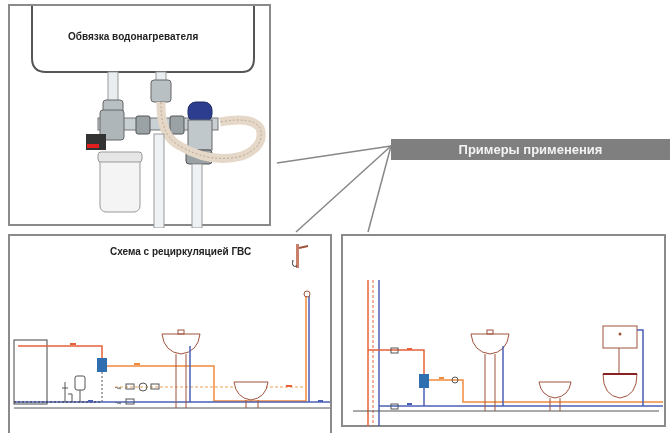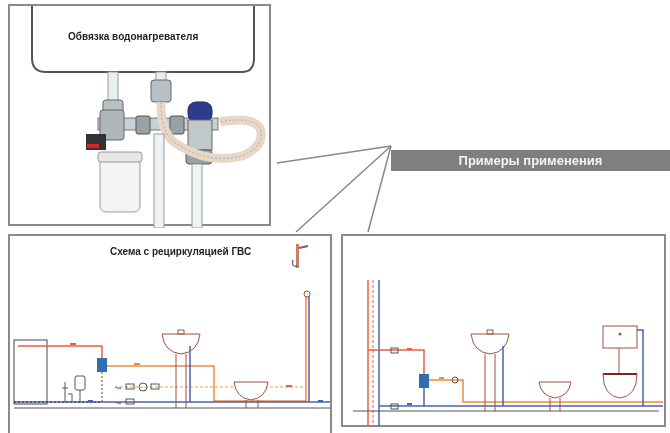--- a/index.html
+++ b/index.html
@@ -3,21 +3,21 @@
 <meta charset="utf-8">
 <style>
   html, body { margin:0; padding:0; background:#ffffff; }
   body { width:670px; height:433px; position:relative; overflow:hidden;
          font-family:"Liberation Sans", sans-serif; }
   .panel { position:absolute; box-sizing:border-box; border:2px solid #8a8a8a; background:#fff; }
   #panel-heater { left:8px; top:4px; width:263px; height:222px; }
   #panel-recirc { left:8px; top:234px; width:324px; height:240px; }
   #panel-norecirc { left:341px; top:234px; width:325px; height:193px; }
   .title { position:absolute; font-weight:bold; color:#222; font-size:10px; white-space:nowrap;margin-left:36px; }
-  #banner { position:absolute; left:391px; top:150px; width:279px; height:21px; background:#7f7f7f;
+  #banner { position:absolute; left:391px; top:139px; width:279px; height:21px; background:#7f7f7f;
             color:#f4f4f4; font-weight:bold; font-size:13px; line-height:21px; text-align:center; }
   svg { position:absolute; left:0; top:0; }
 </style>
 </head>
 <body>
 
 <svg width="670" height="433">
   <line x1="391" y1="146" x2="277" y2="163" stroke="#888" stroke-width="1.5"></line>
   <line x1="391" y1="146" x2="296" y2="232" stroke="#888" stroke-width="1.5"></line>
   <line x1="391" y1="146" x2="368" y2="232" stroke="#888" stroke-width="1.5"></line>

